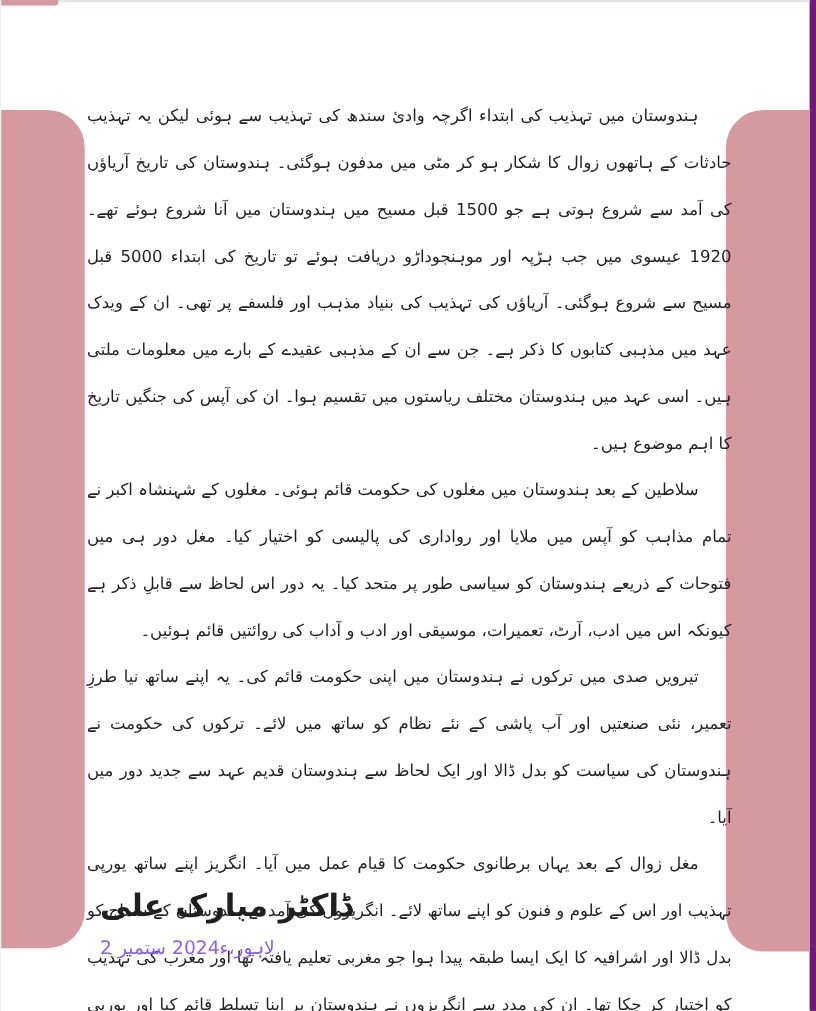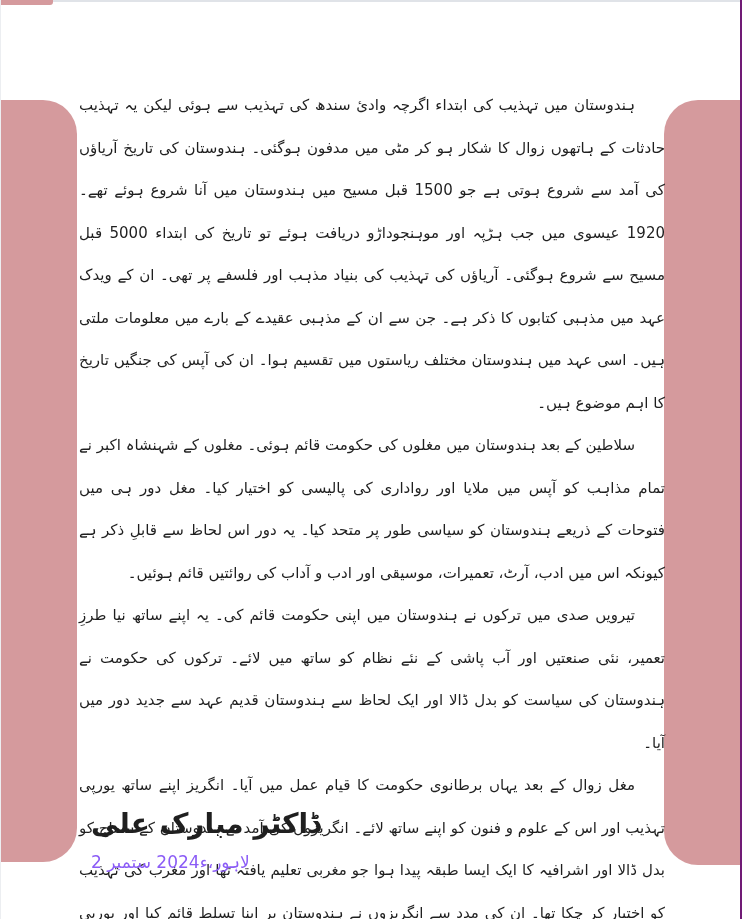--- a/index.html
+++ b/index.html
@@ -5,21 +5,21 @@
   html,body{margin:0;padding:0;background:#ffffff;}
   .page{
     position:relative;
     width:742px;height:919px;
     margin:0 auto;
     background:var(--page-bg,#ffffff);
     overflow:hidden;
     font-family:"DejaVu Sans",sans-serif;
     box-sizing:border-box;
     border-left:1px solid #eceef1;
-    border-right:2px solid #701a75;
+    border-right:6px solid #701a75;
   }
   .top-hairline{
     position:absolute;top:0;left:0;width:100%;height:2px;
     background:#e0e3e8;
   }
   .top-left-sliver{
     position:absolute;top:0;left:0;width:52px;height:5px;
     background:var(--accent,#d59a9d);
     border-bottom-right-radius:3px;
   }

